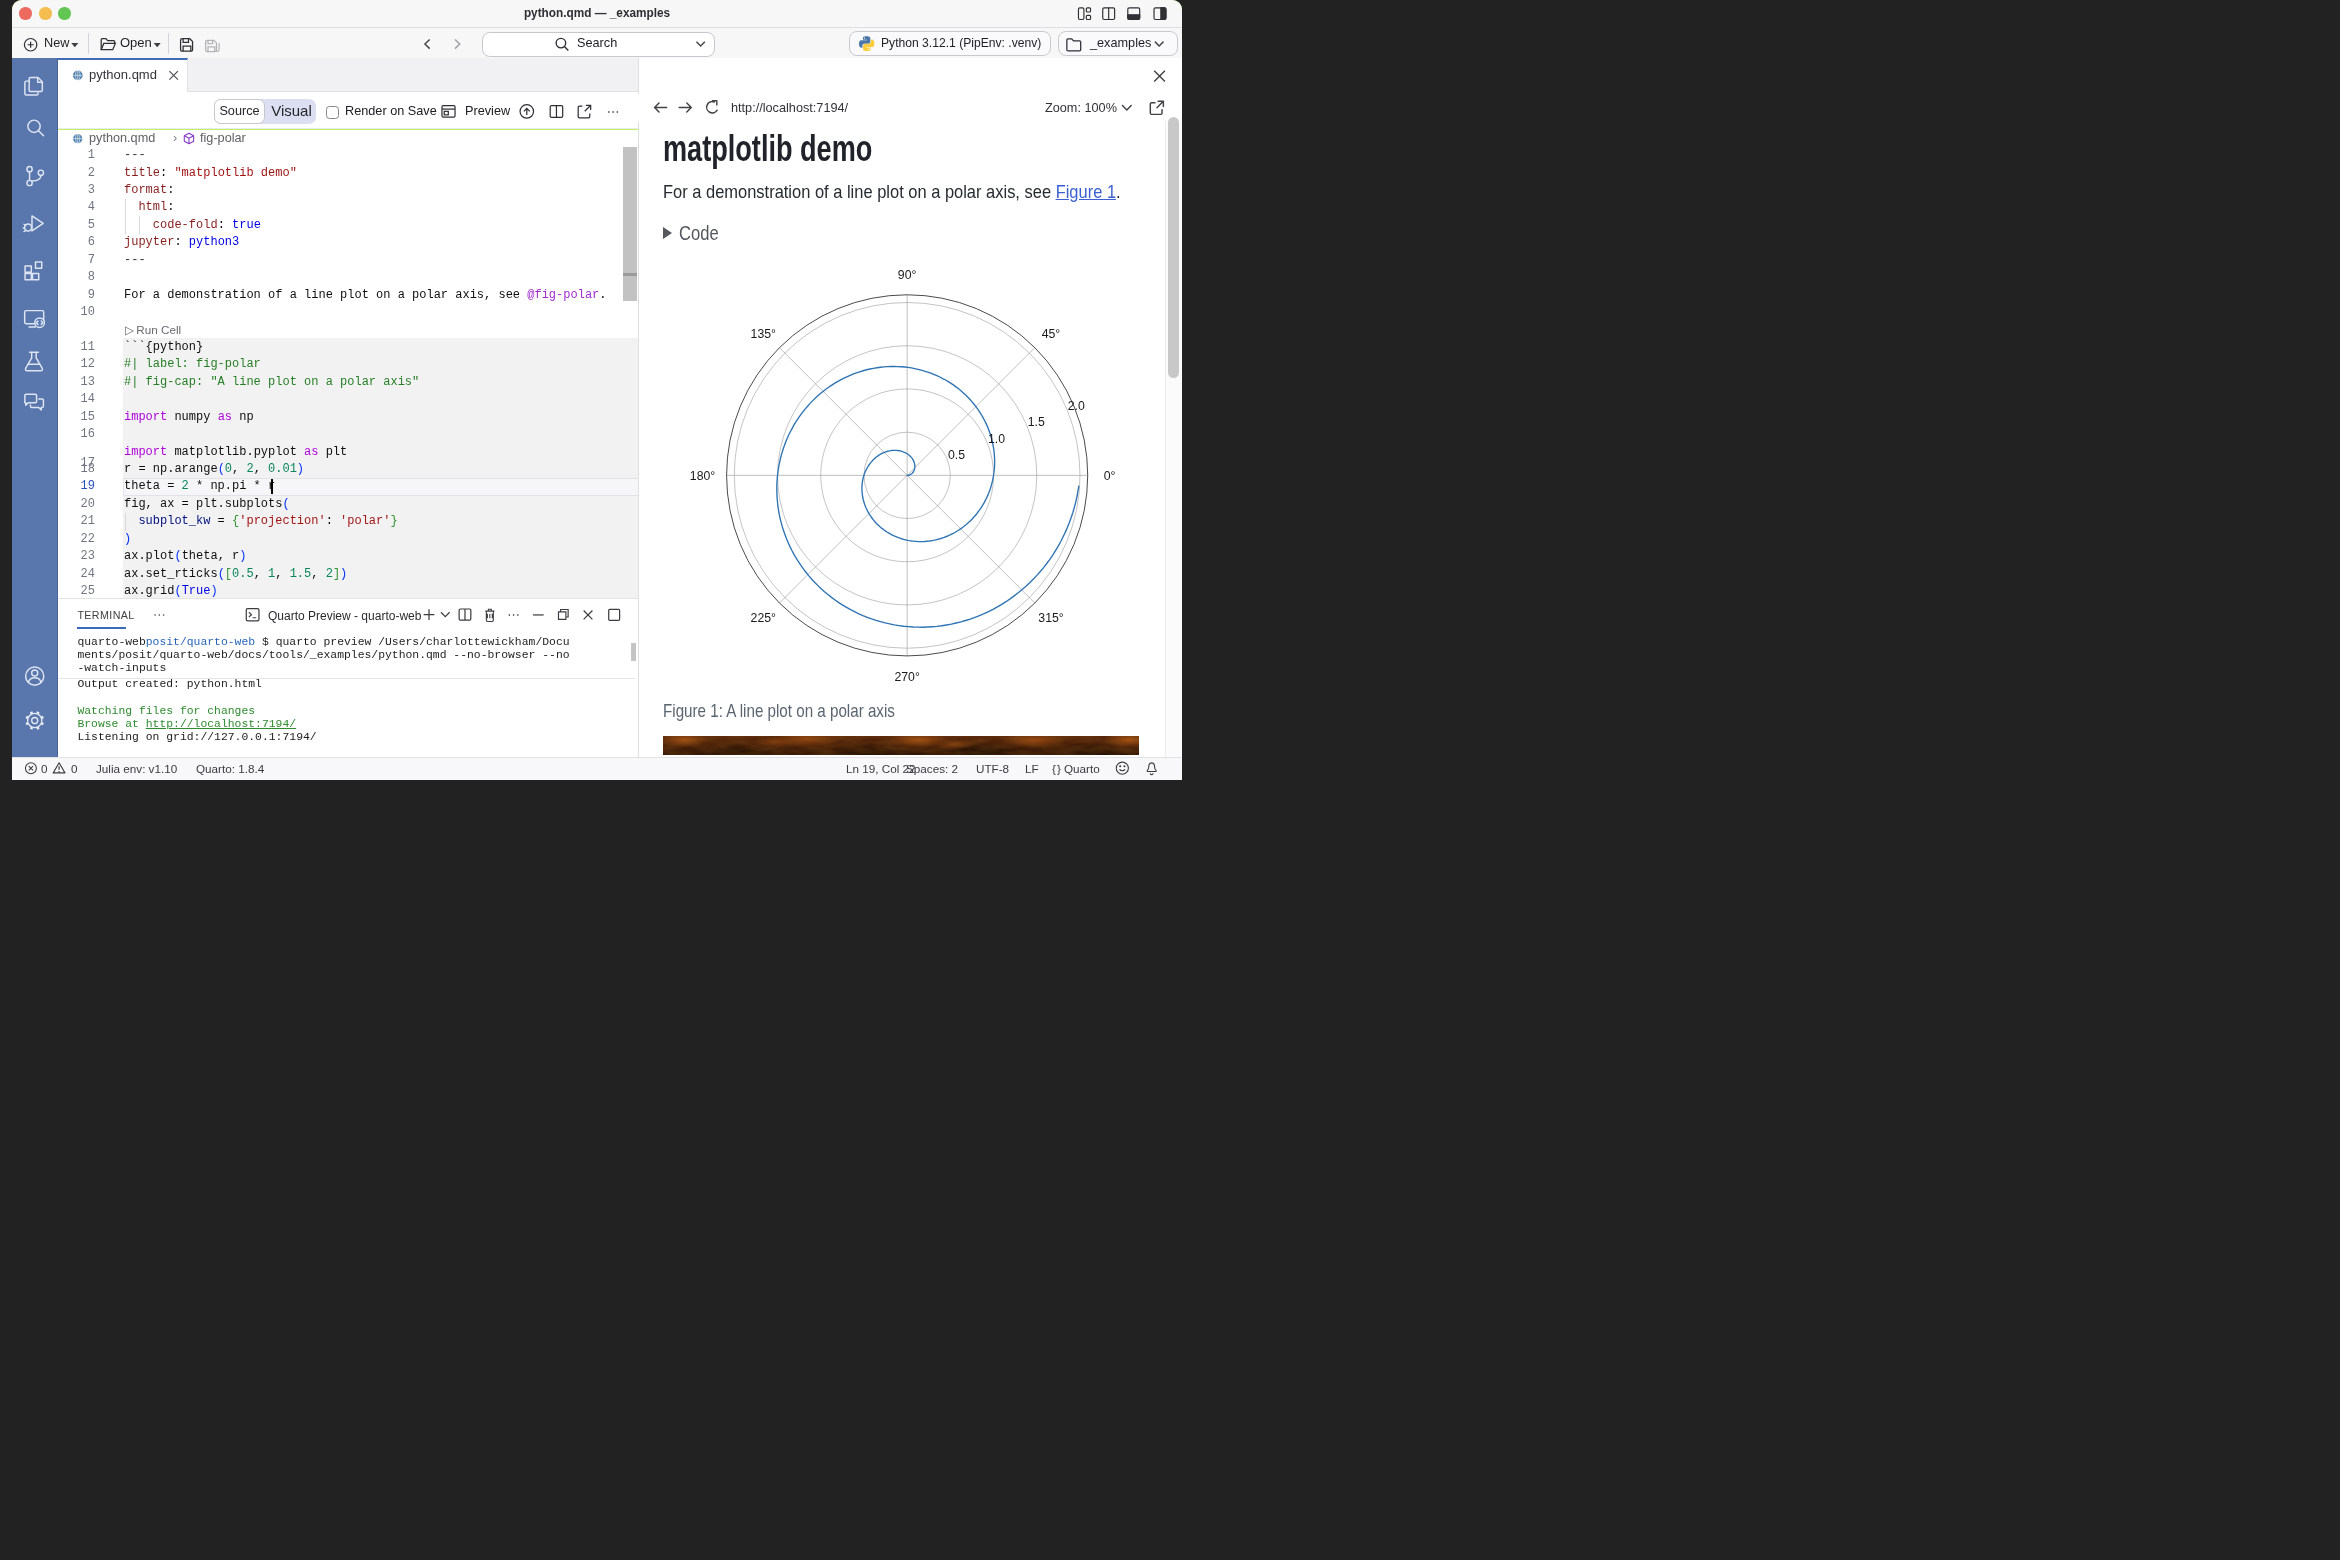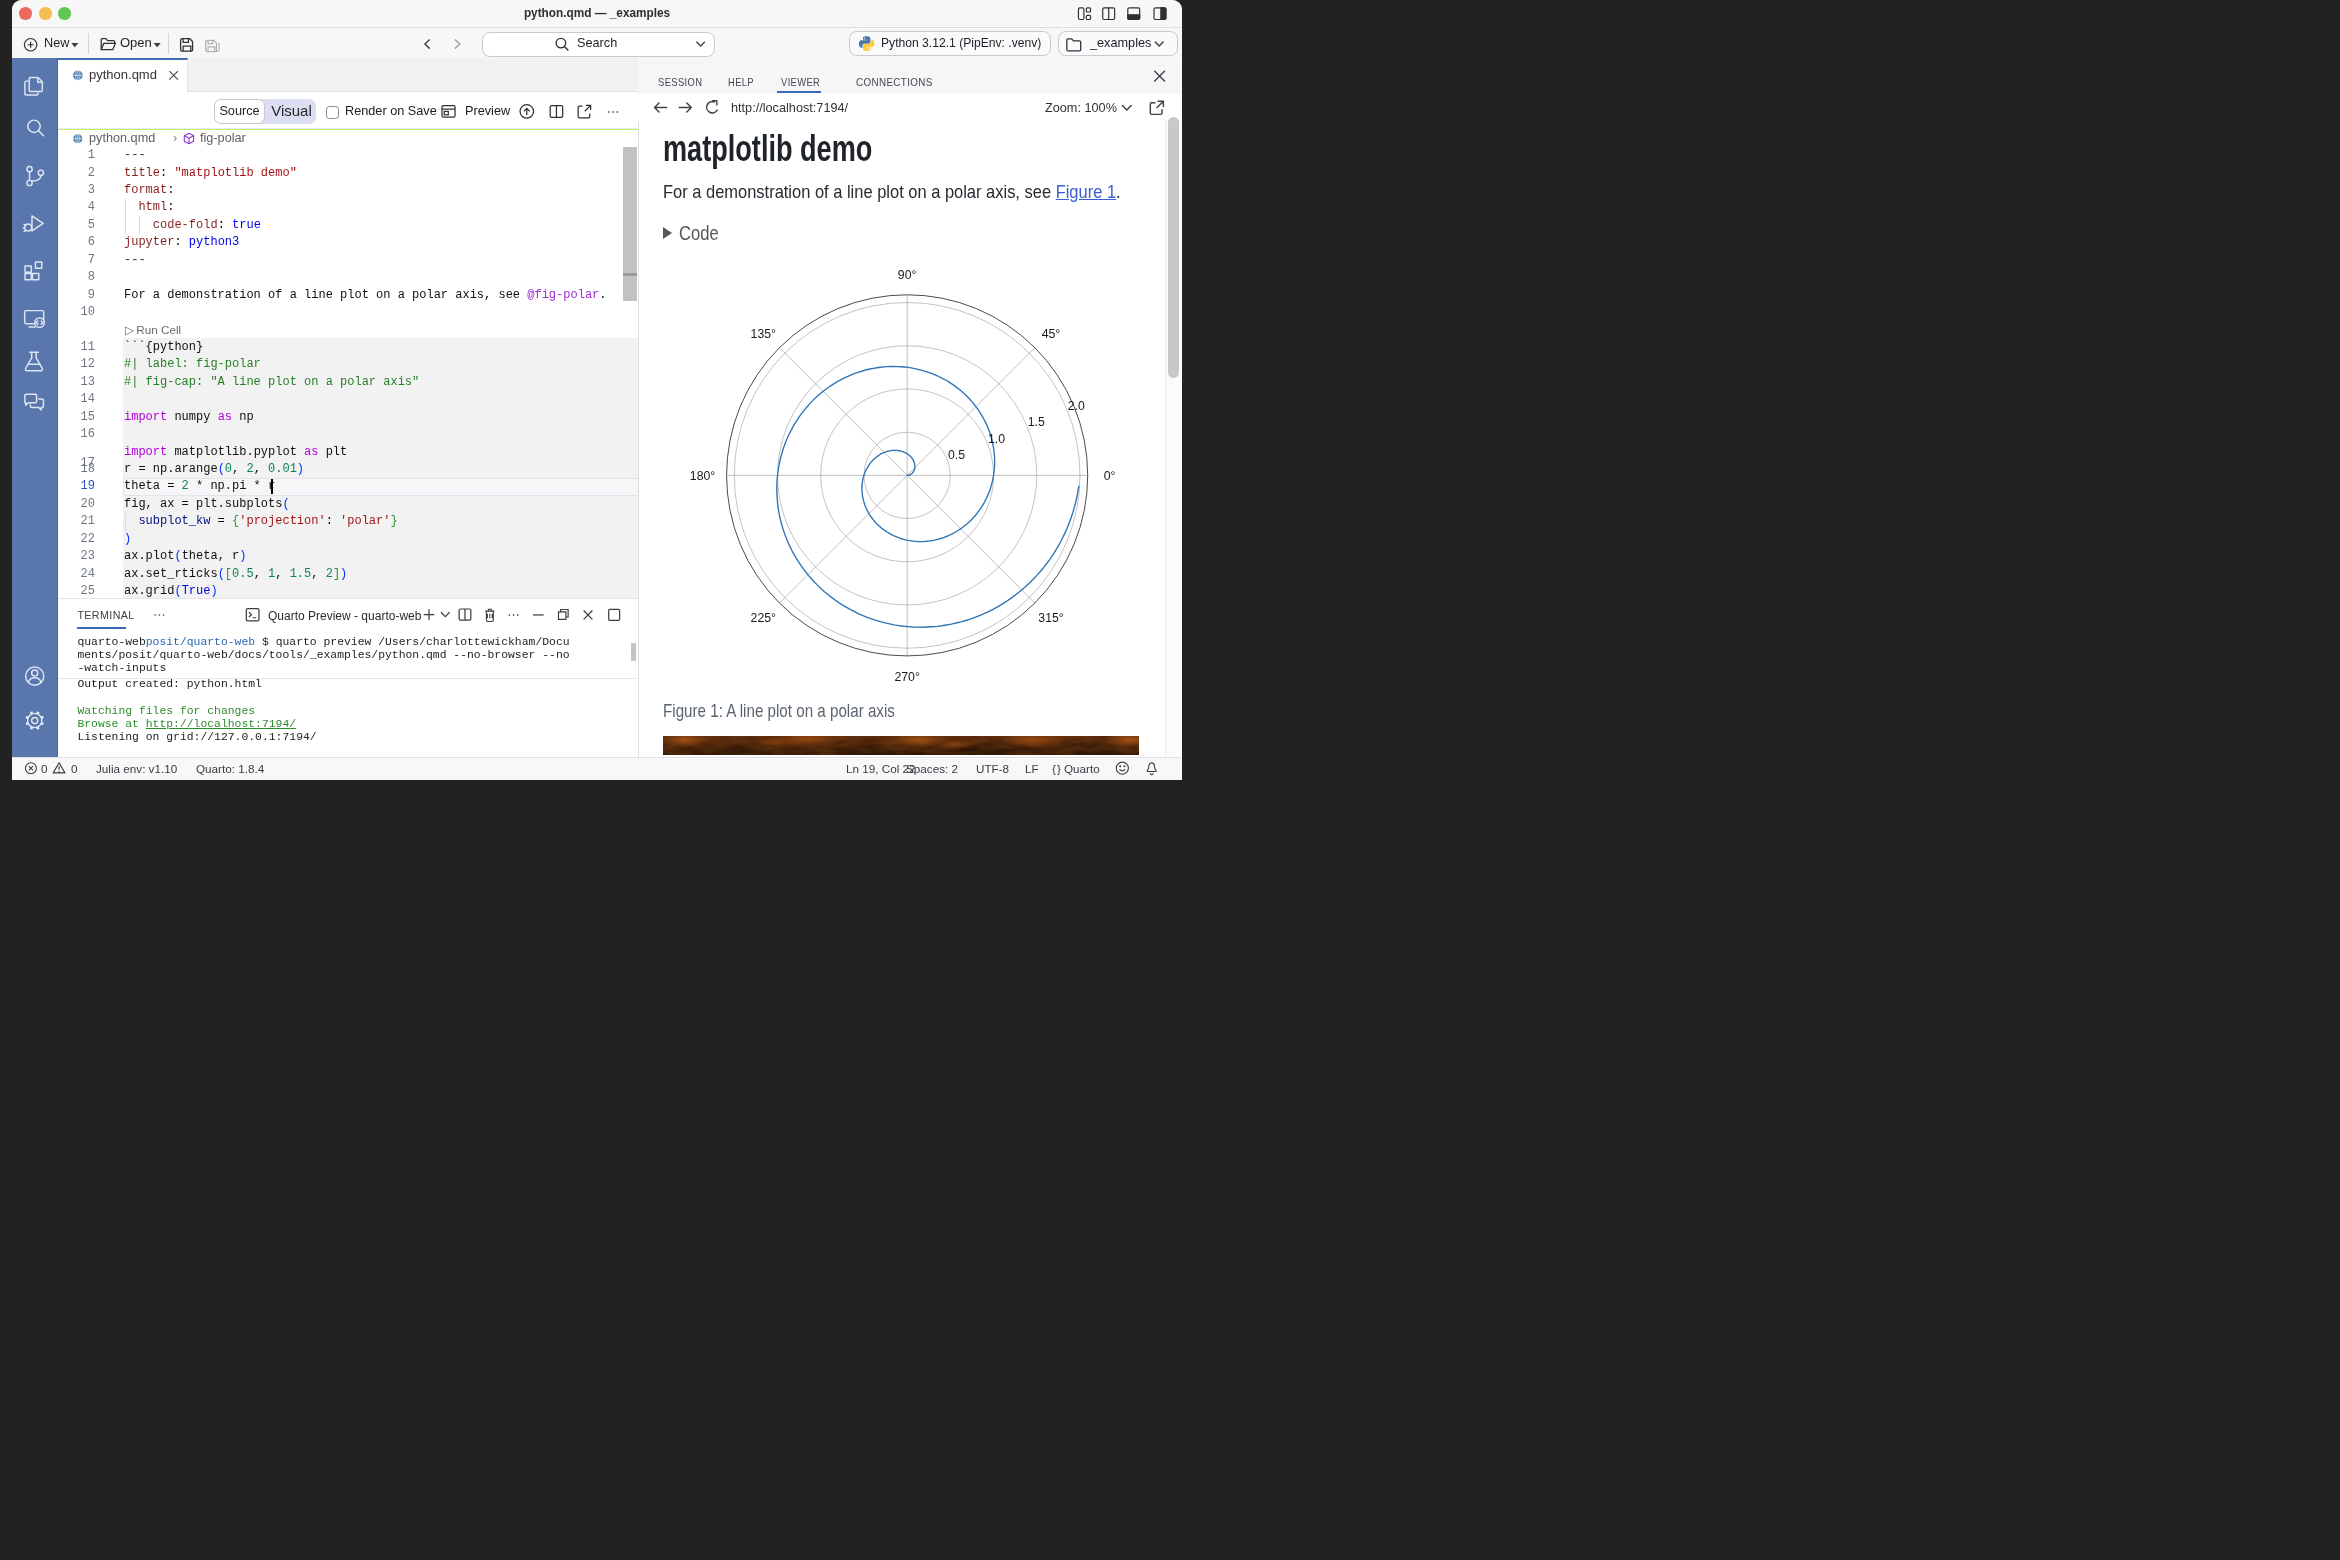--- a/index.html
+++ b/index.html
@@ -202,27 +202,20 @@
     <div class="sbt" style="left:84px;">Julia env: v1.10</div>
     <div class="sbt" style="left:184px;">Quarto: 1.8.4</div>
     <div class="sbt" style="left:802px;margin-left:32px;">Ln 19, Col 22</div>
     <div class="sbt" style="left:894px;">Spaces: 2</div>
     <div class="sbt" style="left:964px;">UTF-8</div>
     <div class="sbt" style="left:1013px;">LF</div>
     <div class="sbt" style="left:1040px;">{ } Quarto</div>
   </div>
 
   <div class="abs" id="panel"></div>
-  <div class="abs" id="ptabs">
-    <div class="ptab" style="left:20.4px;">SESSION</div>
-    <div class="ptab" style="left:90px;">HELP</div>
-    <div class="ptab" style="left:143px;">VIEWER</div>
-    <div class="ptab" style="left:218px;transform:scaleX(.92);">CONNECTIONS</div>
-    <div class="abs" style="left:139px;top:33px;width:44px;height:2px;background:#3b6cb7;"></div>
-  </div>
   <div class="abs" id="purl">
     <div class="abs" style="left:93px;top:0;font-size:12.7px;line-height:28px;color:#323237;">http://localhost:7194/</div>
     <div class="abs" style="left:407px;top:0;font-size:12.7px;line-height:28px;color:#323237;">Zoom: 100%</div>
   </div>
 
   <div class="abs" id="vh1">matplotlib demo</div>
   <div class="abs" id="vp">For a demonstration of a line plot on a polar axis, see <span style="color:#3a5fd2;text-decoration:underline;">Figure 1</span>.</div>
   <div class="abs" style="left:651px;top:227px;width:0;height:0;border-left:9.8px solid #54585d;border-top:6px solid transparent;border-bottom:6px solid transparent;"></div>
   <div class="abs" id="vcode">Code</div>
   <svg class="abs" style="left:651px;top:270px;" width="488" height="419" viewBox="0 0 500 430">

